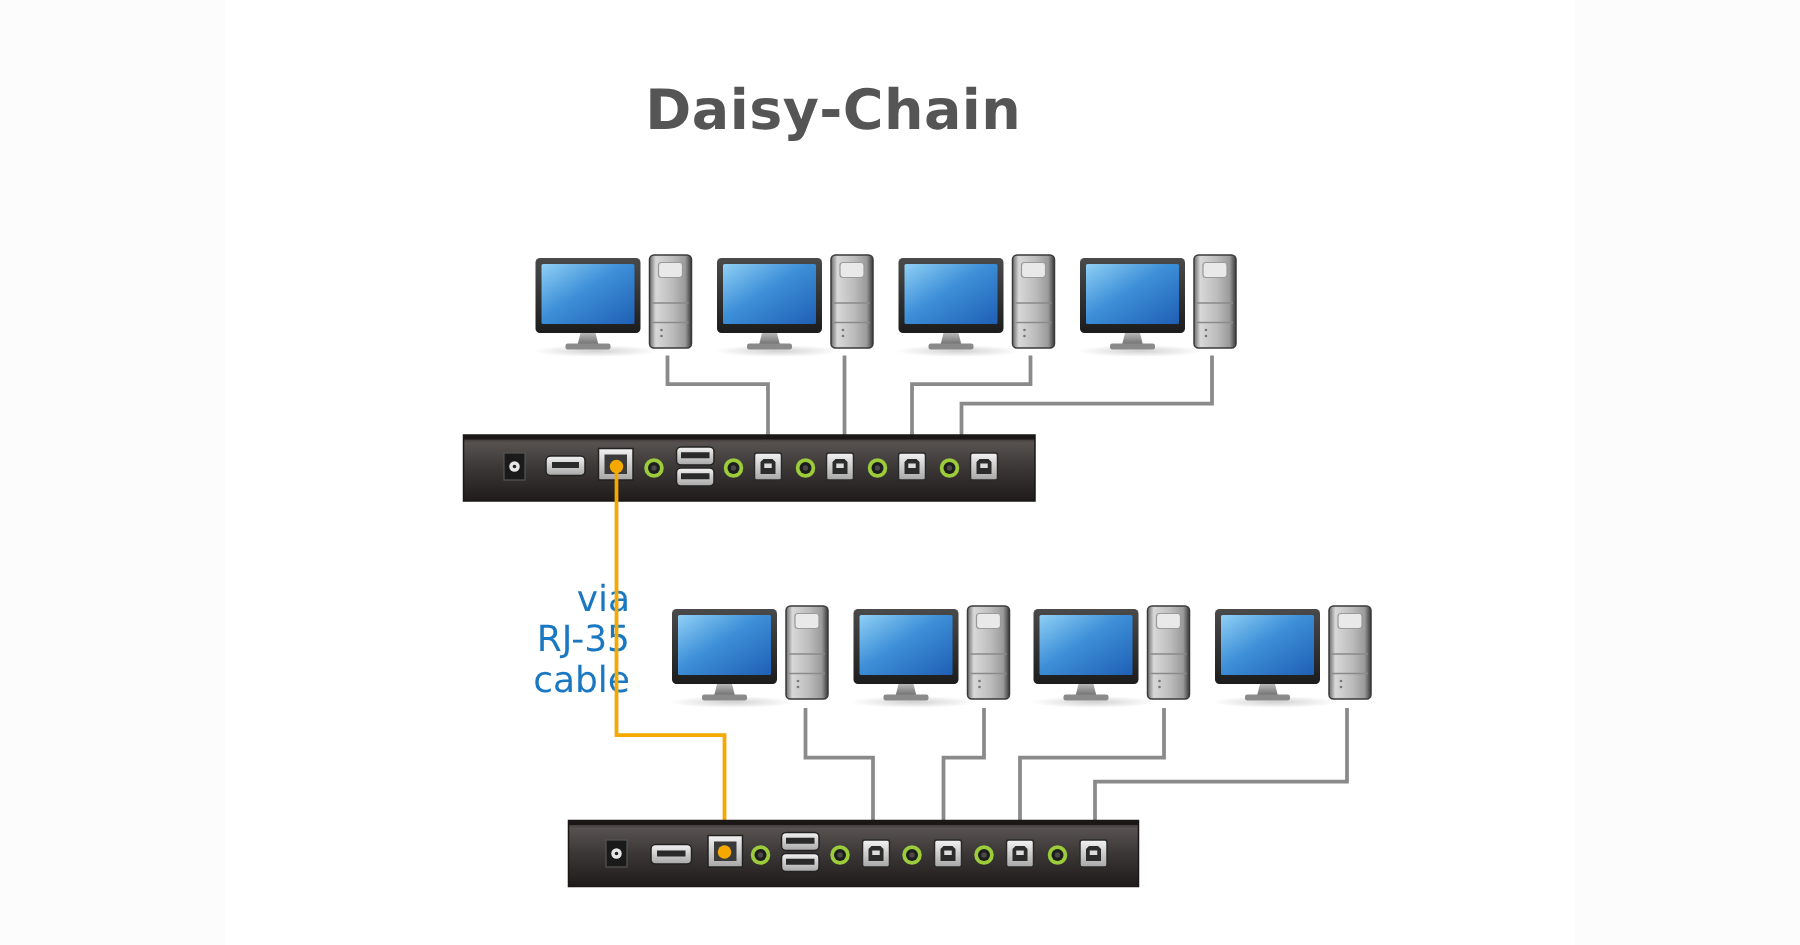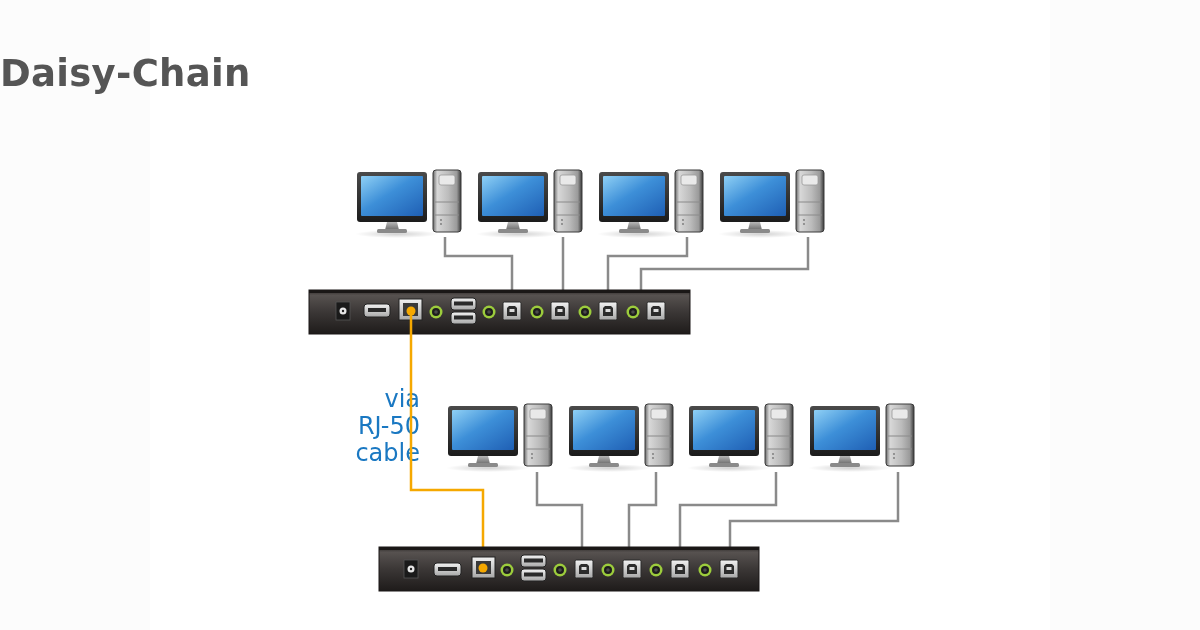--- a/index.html
+++ b/index.html
@@ -1,31 +1,31 @@
 <!DOCTYPE html>
 <html><head>
 <meta charset="utf-8">
 <style>
   html,body{margin:0;padding:0;}
   body{width:1200px;height:630px;background:#fcfcfc;position:relative;overflow:hidden;font-family:"DejaVu Sans","Liberation Sans",sans-serif;}
   .panel{position:absolute;left:150px;top:0;width:900px;height:630px;background:#ffffff;}
-  .title{position:absolute;left:0;width:1111px;top:52px;font-size:37px;font-weight:bold;color:#555555;letter-spacing:0.3px;}
+  .title{position:absolute;left:0;width:1111px;top:52px;text-align:center;font-size:37px;font-weight:bold;color:#555555;letter-spacing:0.3px;}
   .cable-label{position:absolute;left:336px;top:386px;width:84px;text-align:right;font-size:24px;line-height:27px;color:#1a78c2;font-family:"DejaVu Sans",sans-serif;}
   svg.diagram{position:absolute;left:0;top:0;}
 </style>
 </head>
 <body>
 
 <div class="panel"></div>
 
 <div class="title">Daisy-Chain</div>
 
 <div class="cable-label">
   <div>via</div>
-  <div>RJ-50</div>
+  <div>RJ-35</div>
   <div>cable</div>
 </div>
 
 <svg class="diagram" width="1200" height="630" viewBox="0 0 1200 630">
   <defs>
     <linearGradient id="screenGrad" x1="0" y1="0" x2="1" y2="1">
       <stop offset="0" stop-color="#8fd0f5"></stop>
       <stop offset="0.45" stop-color="#3d8fd8"></stop>
       <stop offset="1" stop-color="#1f5fb4"></stop>
     </linearGradient>

